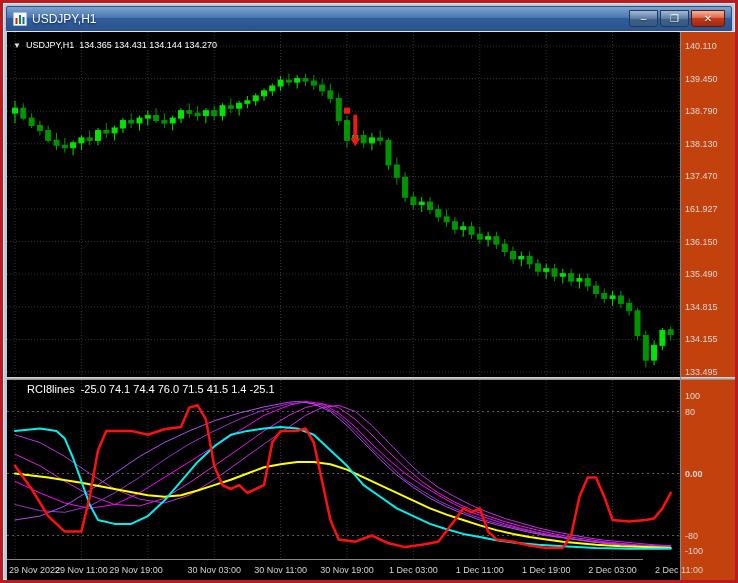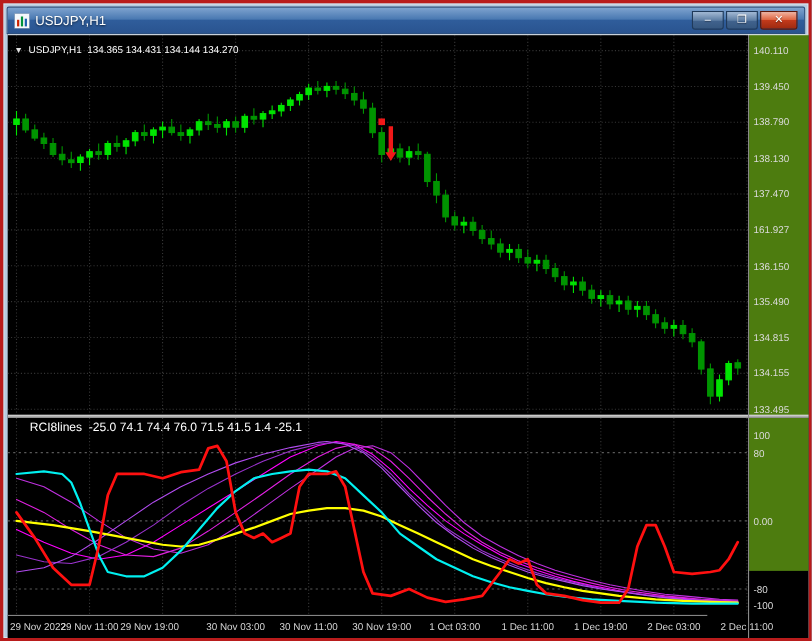--- a/index.html
+++ b/index.html
@@ -25,21 +25,21 @@
   #main-svg{position:absolute;left:0;top:1px;z-index:1;}
   #ind-svg{position:absolute;left:0;top:349px;z-index:1;}
   .legend{position:absolute;left:6px;top:9px;color:#fff;font-size:9px;z-index:4;
     display:flex;gap:5px;align-items:center;white-space:nowrap;}
   .oct-arrow{color:#e0e0e0;font-size:8px;}
   .ind-legend{position:absolute;left:6px;top:352px;color:#fff;font-size:11px;z-index:4;
     display:flex;gap:6px;white-space:nowrap;margin-left:14px;}
   .divider{position:absolute;top:346px;left:0;width:730px;height:3px;z-index:3;
     background:linear-gradient(180deg,#e3e3e3,#838383);}
   .axis-sep{position:absolute;left:673px;top:0;width:1px;height:551px;background:#8a8a8a;z-index:5;}
-  .axis-col{position:absolute;left:674px;top:0;width:56px;height:488px;background:#4d7c0f;z-index:2;}
+  .axis-col{position:absolute;left:674px;top:0;width:56px;height:551px;background:#c2410c;z-index:2;}
   .ax-label{position:absolute;left:4px;color:#dadada;font-size:9px;line-height:10px;white-space:nowrap;}
   .time-axis{position:absolute;left:0;top:528px;width:636px;height:23px;background:#000;
     border-top:1px solid #858585;z-index:4;}
   .t-label{position:absolute;top:5px;color:#d4d4d4;font-size:9px;white-space:nowrap;}
 </style>
 </head>
 <body>
 
 <div class="window">
   <div class="titlebar">
@@ -310,31 +310,31 @@
         <div class="ax-label" style="top: 107.8px;">138.130</div>
         <div class="ax-label" style="top: 140.4px;">137.470</div>
         <div class="ax-label" style="top: 173px;">161.927</div>
         <div class="ax-label" style="top: 205.6px;">136.150</div>
         <div class="ax-label" style="top: 238.2px;">135.490</div>
         <div class="ax-label" style="top: 270.8px;">134.815</div>
         <div class="ax-label" style="top: 303.4px;">134.155</div>
         <div class="ax-label" style="top: 336px;">133.495</div>
         <div class="ax-label" style="top: 360px;">100</div>
         <div class="ax-label" style="top: 375.5px;">80</div>
-        <div class="ax-label" style="top: 437.5px;">0.00</div>
+        <div class="ax-label" style="top: 437.5px; font-weight: bold;">0.00</div>
         <div class="ax-label" style="top: 499.5px;">-80</div>
         <div class="ax-label" style="top: 515px;">-100</div>
       </div>
     <div class="time-axis">
         <div class="t-label" style="left: 2px;">29 Nov 2022</div>
         <div class="t-label" style="left: 74.4px; transform: translateX(-50%);">29 Nov 11:00</div>
         <div class="t-label" style="left: 129px; transform: translateX(-50%);">29 Nov 19:00</div>
         <div class="t-label" style="left: 207.2px; transform: translateX(-50%);">30 Nov 03:00</div>
         <div class="t-label" style="left: 273.6px; transform: translateX(-50%);">30 Nov 11:00</div>
         <div class="t-label" style="left: 340px; transform: translateX(-50%);">30 Nov 19:00</div>
-        <div class="t-label" style="left: 406.4px; transform: translateX(-50%);">1 Oct 03:00</div>
+        <div class="t-label" style="left: 406.4px; transform: translateX(-50%);">1 Dec 03:00</div>
         <div class="t-label" style="left: 472.8px; transform: translateX(-50%);">1 Dec 11:00</div>
         <div class="t-label" style="left: 539.2px; transform: translateX(-50%);">1 Dec 19:00</div>
         <div class="t-label" style="left: 605.6px; transform: translateX(-50%);">2 Dec 03:00</div>
         <div class="t-label" style="left: 672px; transform: translateX(-50%);">2 Dec 11:00</div>
       </div>
   </div>
 </div>
 
 </body></html>

